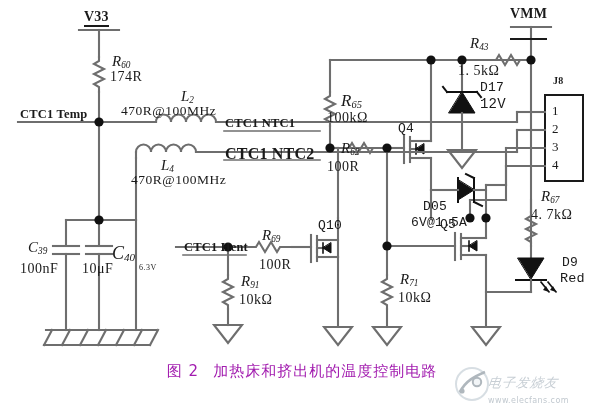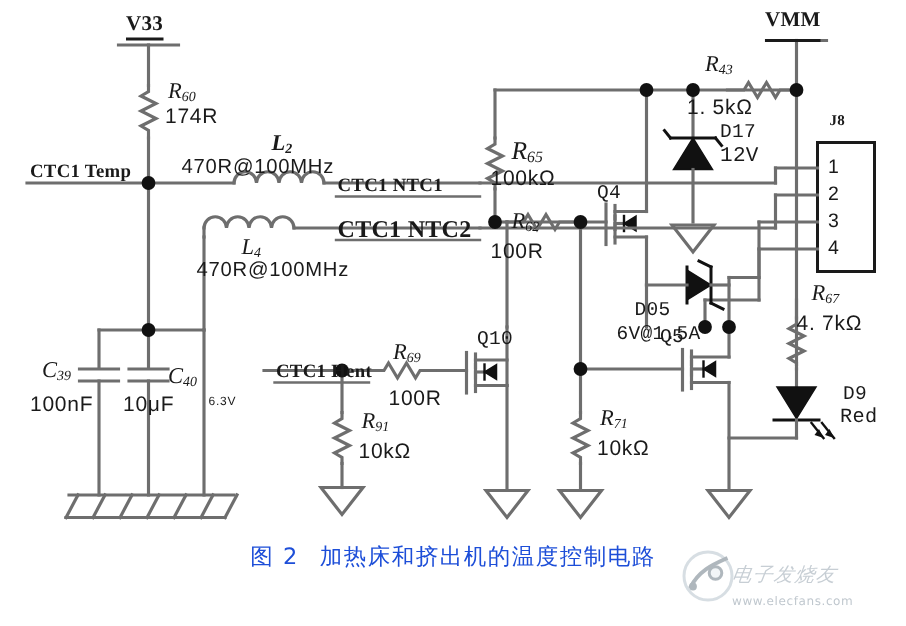--- a/index.html
+++ b/index.html
@@ -8,31 +8,31 @@
     width:604px;height:417px;
     position:relative;overflow:hidden;
     color:#1a1a1a;
   }
   #figure-root{position:absolute;left:0;top:0;width:500px;height:417px;}
   svg#schematic{position:absolute;left:0;top:0;width:604px;height:417px;}
 
   .lbl{position:absolute;white-space:nowrap;line-height:1;}
   .ref{font-style:italic;font-family:"Liberation Serif",serif;}
   .sub{font-size:.62em;font-style:italic;vertical-align:-0.22em;letter-spacing:0;}
-  .val{font-family:Liberation Sans, sans-serif;letter-spacing:.5px;}
+  .val{font-family:Liberation Serif, serif;letter-spacing:.5px;}
   .net{font-family:"Liberation Serif",serif;font-weight:bold;letter-spacing:.2px;}
   .dev{font-family:Liberation Mono, monospace;letter-spacing:.2px;text-align:right;}
   .tiny{font-size:8px;}
 
   
   #caption{
     position:absolute;left:0;top:362px;width:604px;
     text-align:center;
     font-family:"DejaVu Sans", sans-serif;
-    font-size:15px;color:#1d4ed8;
+    font-size:15px;color:#a21caf;
     letter-spacing:1px;
   }
   #caption .num{margin-right:14px;}
 
   
   #watermark{
     position:absolute;left:452px;top:358px;width:152px;height:56px;
     opacity:.55;pointer-events:none;
   }
   #wm-url{
@@ -239,48 +239,48 @@
       <circle cx="387" cy="246" r="4.6"></circle>
       <circle cx="431" cy="60" r="4.6"></circle>
       <circle cx="462" cy="60" r="4.6"></circle>
       <circle cx="531" cy="60" r="4.6"></circle>
       <circle cx="470" cy="218" r="4.6"></circle>
       <circle cx="486" cy="218" r="4.6"></circle>
     </g>
   </svg>
 
   <div class="lbl net" style="left:84px;top:10px;font-size:14px;border-bottom:2px solid #1a1a1a;padding-bottom:1px;">V33</div>
-  <div class="lbl net" style="left:510px;top:7px;font-size:14px;border-bottom:2px solid #1a1a1a;padding-bottom:5px;">VMM</div>
+  <div class="lbl net" style="left:510px;top:7px;font-size:14px;border-bottom:2px solid #1a1a1a;padding-bottom:17px;">VMM</div>
 
   <div class="lbl ref" style="left:112px;top:54px;font-size:15px;">
     <span>R</span><span class="sub">60</span>
   </div>
   <div class="lbl val" style="left:110px;top:70px;font-size:14px;">174R</div>
 
-  <div class="lbl ref" style="left:181px;top:89px;font-size:15px;font-weight:bold;">
+  <div class="lbl ref" style="left:181px;top:89px;font-size:15px;">
     <span>L</span><span class="sub">2</span>
   </div>
   <div class="lbl val" style="left:121px;top:104px;font-size:13.5px;">470R@100MHz</div>
 
   <div class="lbl ref" style="left:161px;top:158px;font-size:15px;">
     <span>L</span><span class="sub">4</span>
   </div>
   <div class="lbl val" style="left:131px;top:173px;font-size:13.5px;">470R@100MHz</div>
 
   <div class="lbl net" style="left:20px;top:108px;font-size:12.5px;">CTC1 Temp</div>
   <div class="lbl net" style="left:225px;top:117px;font-size:12.5px;">CTC1 NTC1</div>
   <div class="lbl net" style="left:225px;top:146px;font-size:16px;">CTC1 NTC2</div>
   <div class="lbl net" style="left:184px;top:241px;font-size:12.5px;">CTC1 Hent</div>
 
   <div class="lbl ref" style="left:28px;top:240px;font-size:15px;">
     <span>C</span><span class="sub">39</span>
   </div>
   <div class="lbl val" style="left:20px;top:262px;font-size:14px;">100nF</div>
 
-  <div class="lbl ref" style="left:112px;top:244px;font-size:15px;">
+  <div class="lbl ref" style="left:112px;top:244px;font-size:18px;">
     <span>C</span><span class="sub">40</span>
   </div>
   <div class="lbl val" style="left:82px;top:262px;font-size:14px;">10μF</div>
   <div class="lbl val tiny" style="left:139px;top:264px;">6.3V</div>
 
   <div class="lbl ref" style="left:262px;top:228px;font-size:15px;">
     <span>R</span><span class="sub">69</span>
   </div>
   <div class="lbl val" style="left:259px;top:258px;font-size:14px;">100R</div>
 

